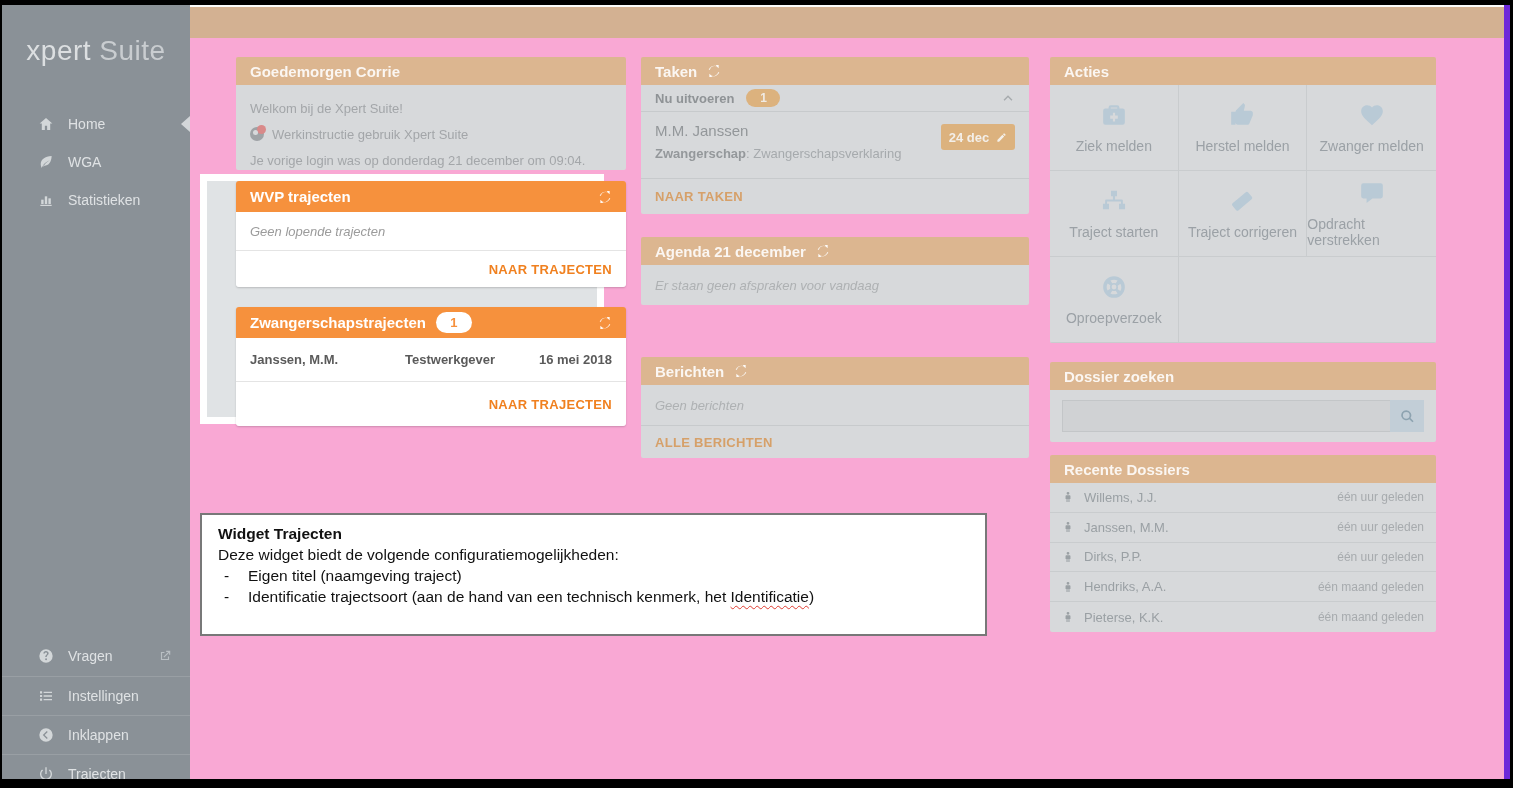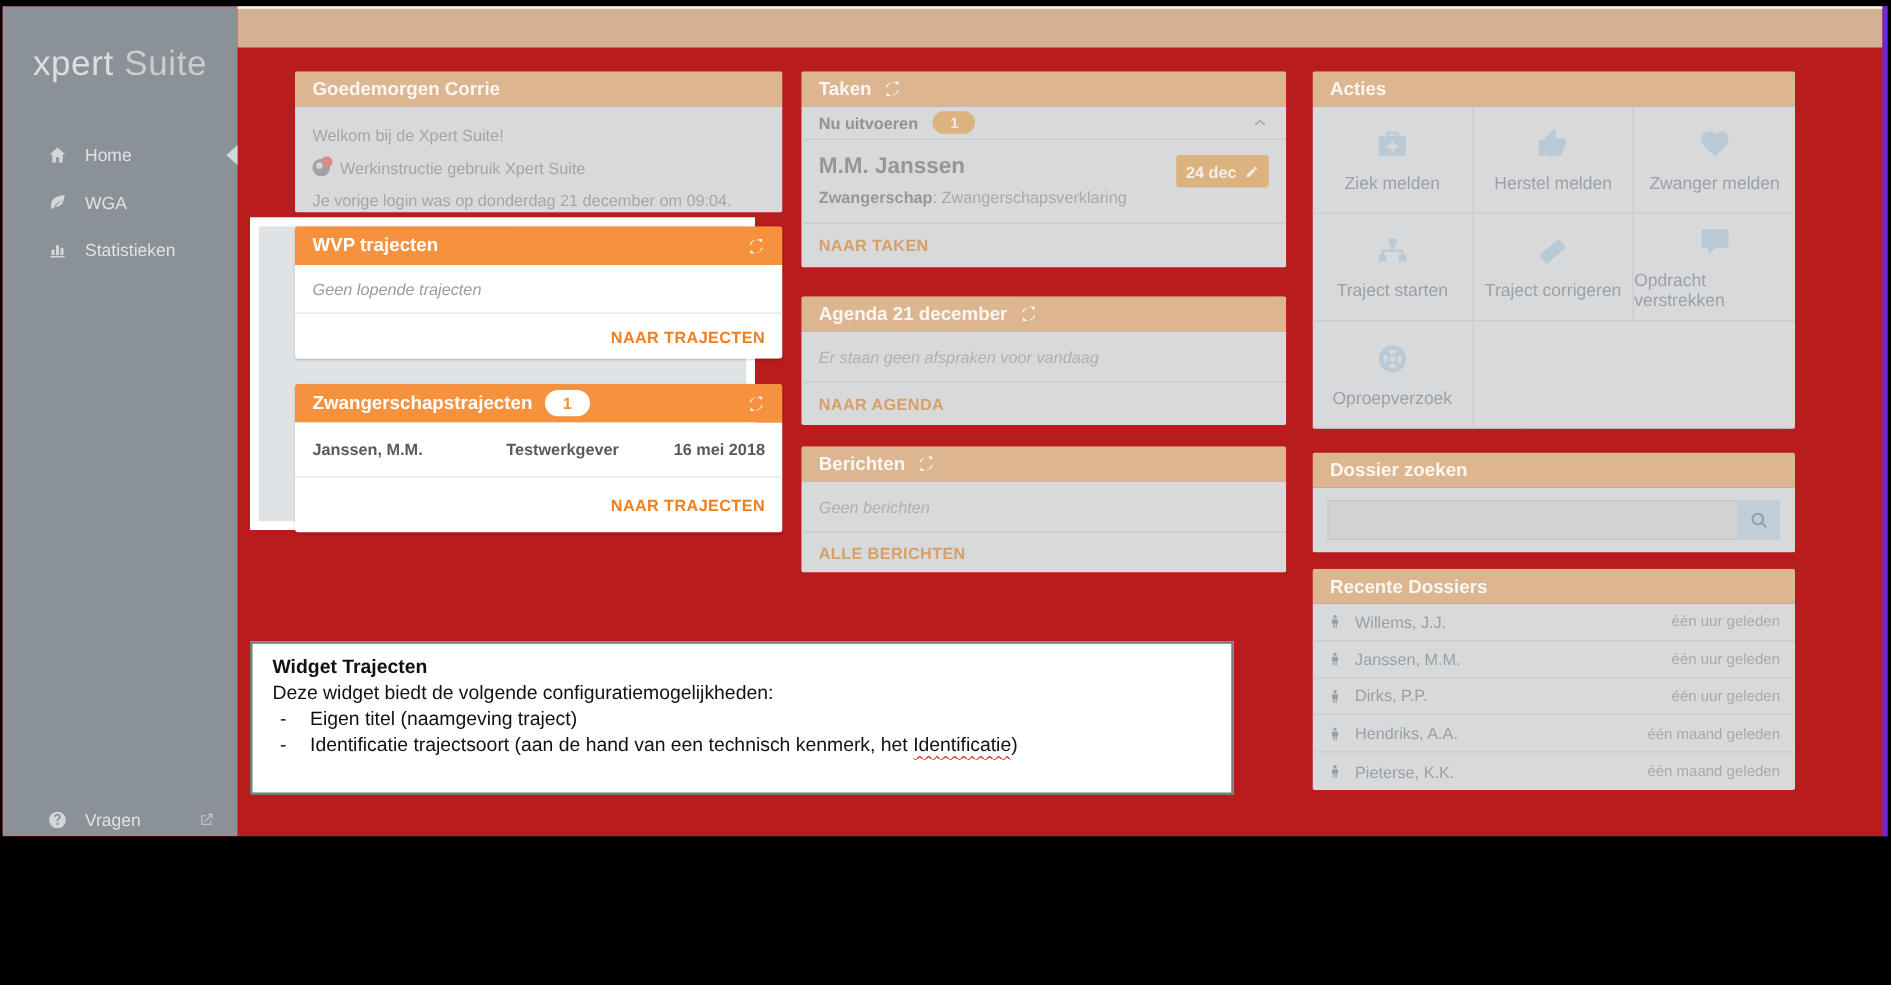--- a/index.html
+++ b/index.html
@@ -1,20 +1,20 @@
 <!DOCTYPE html>
 <html><head>
 <meta charset="utf-8">
 <style>
   * { margin:0; padding:0; box-sizing:border-box; }
   html,body { width:1513px; height:788px; }
   body { background:#000; font-family:"Liberation Sans", sans-serif; position:relative; overflow:hidden; }
 
-  .screen { position:absolute; left:2px; top:5px; width:1508px; height:664px;
-            background:#b91c1c; border-right:4px solid #6d28d9; overflow:hidden; }
+  .screen { position:absolute; left:2px; top:5px; width:1508px; height:774px;
+            background:#f9a8d4; border-right:6px solid #6d28d9; overflow:hidden; }
 
   
   .sidebar { position:absolute; left:0; top:0; width:188px; height:100%;
              background:#8a9197; color:#dfe2e4; }
   .logo { position:absolute; top:30px; left:0; width:100%; text-align:center;
           font-size:28px; letter-spacing:.5px; color:#dcdfe1; font-weight:400; }
   .logo .l2 { font-weight:300; color:#c9cdd0; }
   .nav-item { position:absolute; left:0; width:100%; height:38px; display:flex;
               align-items:center; padding-left:34px; font-size:14px; cursor:pointer; }
   .nav-item .ico { width:20px; margin-right:12px; color:#d3d7d9; display:flex; justify-content:center; }
@@ -72,21 +72,21 @@
 
   
   .section-row { height:27px; display:flex; align-items:center; padding:0 14px;
                  border-bottom:1px solid #c7cacc; font-size:13px; font-weight:bold; color:#8f9396; }
   .tan-pill { background:#dcb27e; color:#f0ebe4; font-size:12px; font-weight:bold;
               border-radius:10px; min-width:34px; height:18px; display:inline-flex;
               align-items:center; justify-content:center; margin-left:12px; }
   .chev-up { margin-left:auto; color:#a6aaad; width:14px; height:14px; cursor:pointer; }
   .chev-up svg { width:14px; height:14px; }
   .task-area { height:66px; position:relative; padding:10px 14px; cursor:pointer; }
-  .task-name { font-size:18px; font-weight:bold; color:#93979a; margin-bottom:7px; }
+  .task-name { font-size:15px; font-weight:normal; color:#93979a; margin-bottom:7px; }
   .task-sub { font-size:13px; color:#a6aaad; }
   .task-sub b { color:#94989b; font-weight:bold; }
   .date-badge { position:absolute; right:14px; top:12px; width:74px; height:26px;
                 background:#dcb27e; border-radius:3px; color:#f3efe9; font-size:13px;
                 font-weight:bold; display:flex; align-items:center; justify-content:center;
                 gap:7px; cursor:pointer; }
   .date-badge svg { width:11px; height:11px; }
 
   
   .actions-grid { display:grid; grid-template-columns:1fr 1fr 1fr; background:#d7d9db; }
@@ -385,23 +385,20 @@
       <span class="refresh">
           <svg>
             <use href="#i-refresh"></use>
           </svg>
         </span>
     </div>
     <div class="w-body">
       <div style="height:40px; display:flex; align-items:center; padding:0 14px;">
         <span class="empty-txt">Er staan geen afspraken voor vandaag</span>
       </div>
-      <div class="w-link-row" style="height:35px">
-        <span class="w-link">NAAR AGENDA</span>
-      </div>
     </div>
   </div>
 
   <div class="widget" style="left:610px; top:352px; width:388px;">
     <div class="w-head">
       <span>Berichten</span>
       <span class="refresh">
           <svg>
             <use href="#i-refresh"></use>
           </svg>

